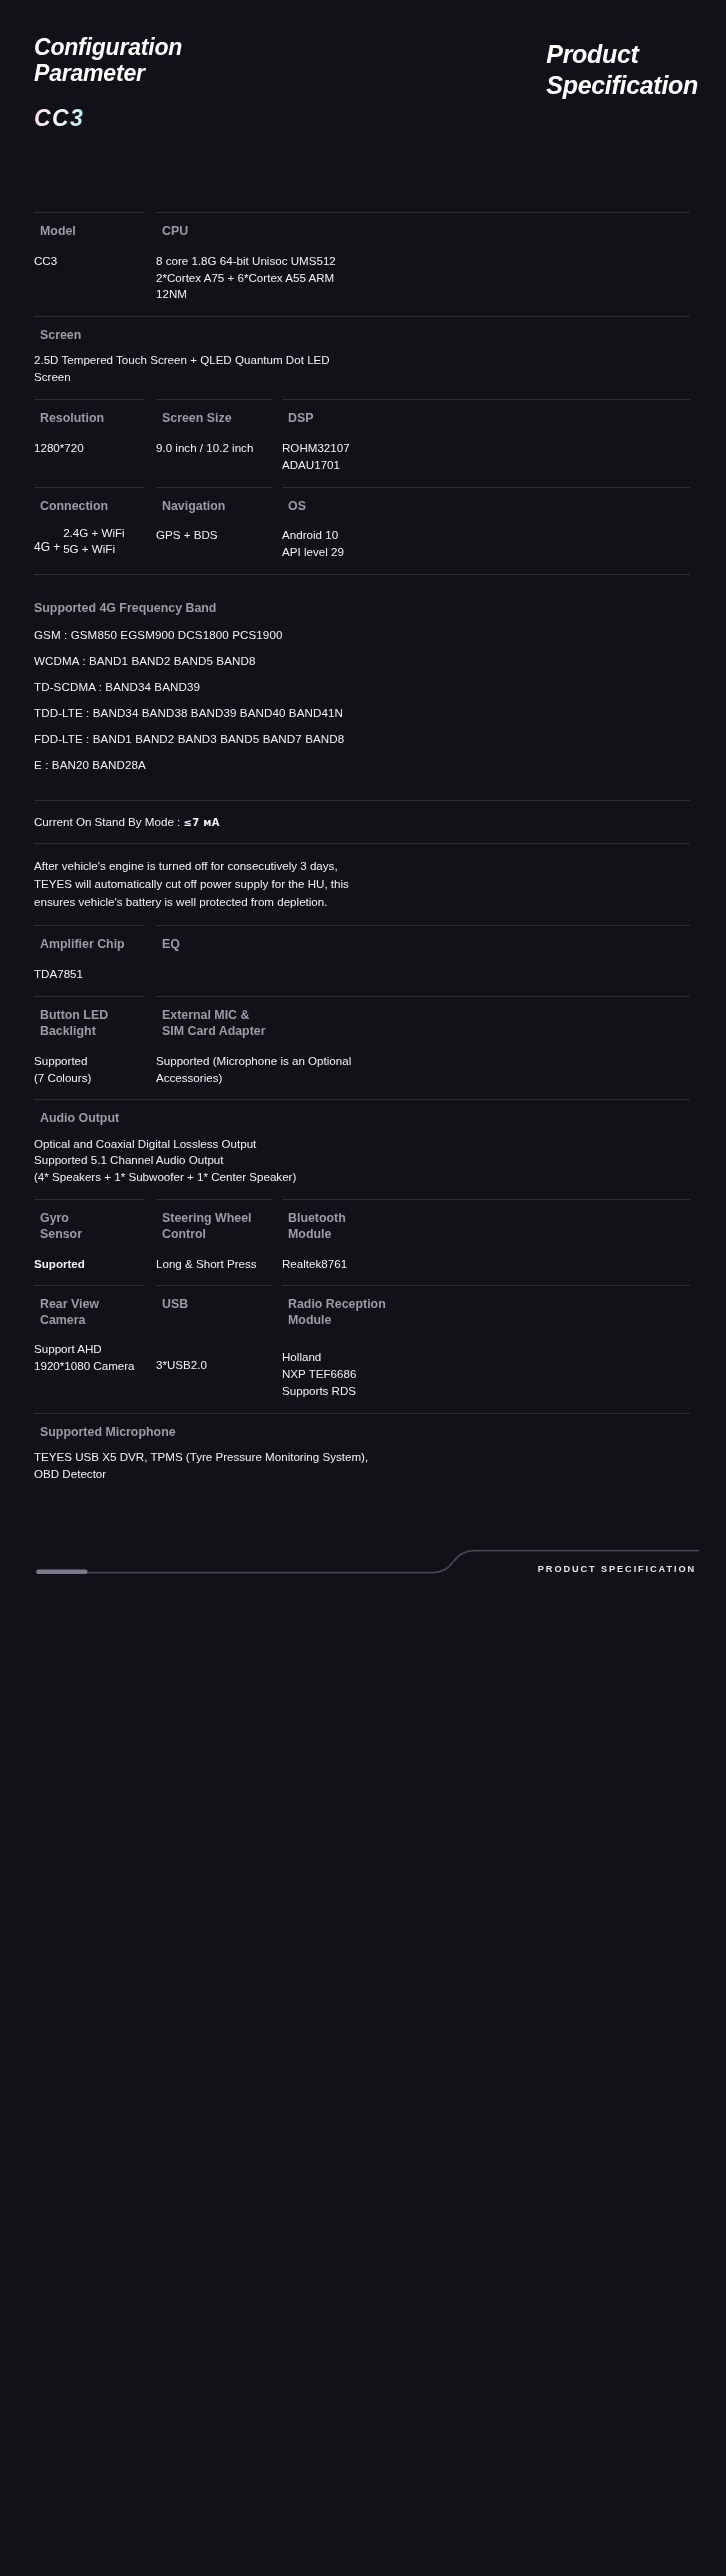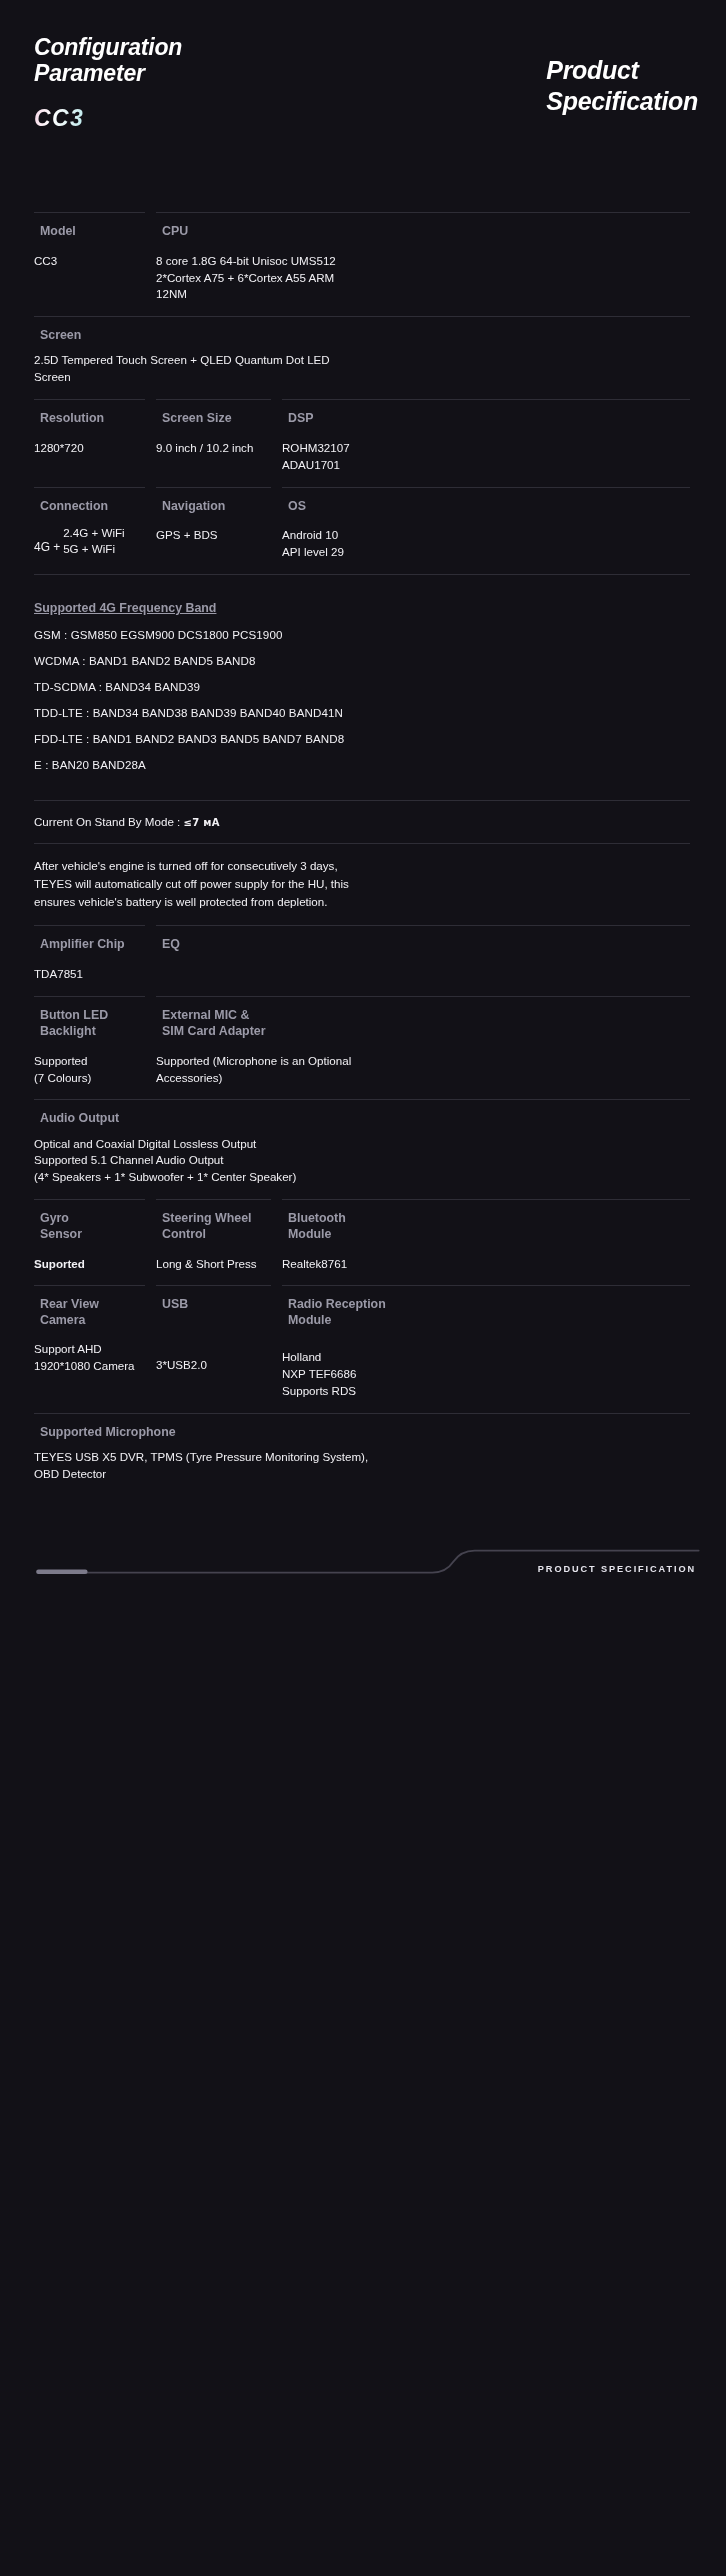--- a/index.html
+++ b/index.html
@@ -43,21 +43,21 @@
     letter-spacing: 1.4px;
     background: linear-gradient(100deg, #f4d4e4 0%, #ffffff 35%, #dff3f4 70%, #b9e9ec 100%);
     -webkit-background-clip: text;
     background-clip: text;
     color: transparent;
     display: inline-block;
   }
   .hdr-right {
     position: absolute;
     right: 29px;
-    top: 55px;
+    top: 39px;
     text-align: left;
     font-size: 25px;
     font-weight: bold;
     line-height: 1.22;
     letter-spacing: -0.3px;
     white-space: pre-line;
   }
 
   
   .sheet {
@@ -128,21 +128,20 @@
     color: #f2f1f5;
     white-space: pre-line;
   }
 
   
   .band-head {
     font-size: 12.4px;
     font-weight: bold;
     color: #9b9aa8;
     padding-top: 14.7px;
-    text-decoration: underline;
   }
   .band-list {
     margin-top: 13px;
     padding-bottom: 3.7px;
   }
   .band-line {
     font-size: 11.6px;
     color: #f2f1f5;
     margin-bottom: 13px;
     letter-spacing: 0.1px;

